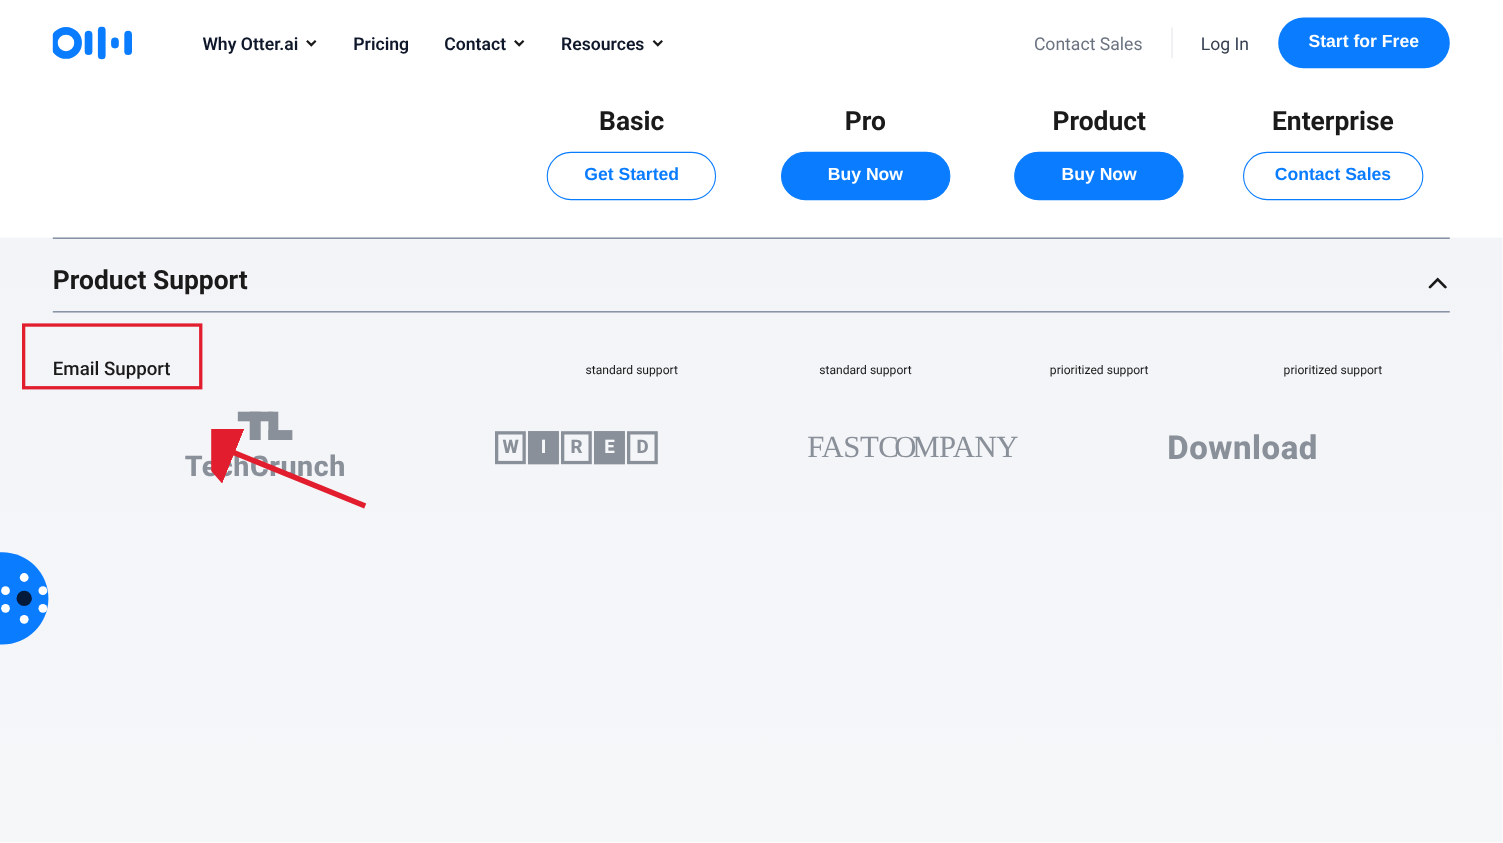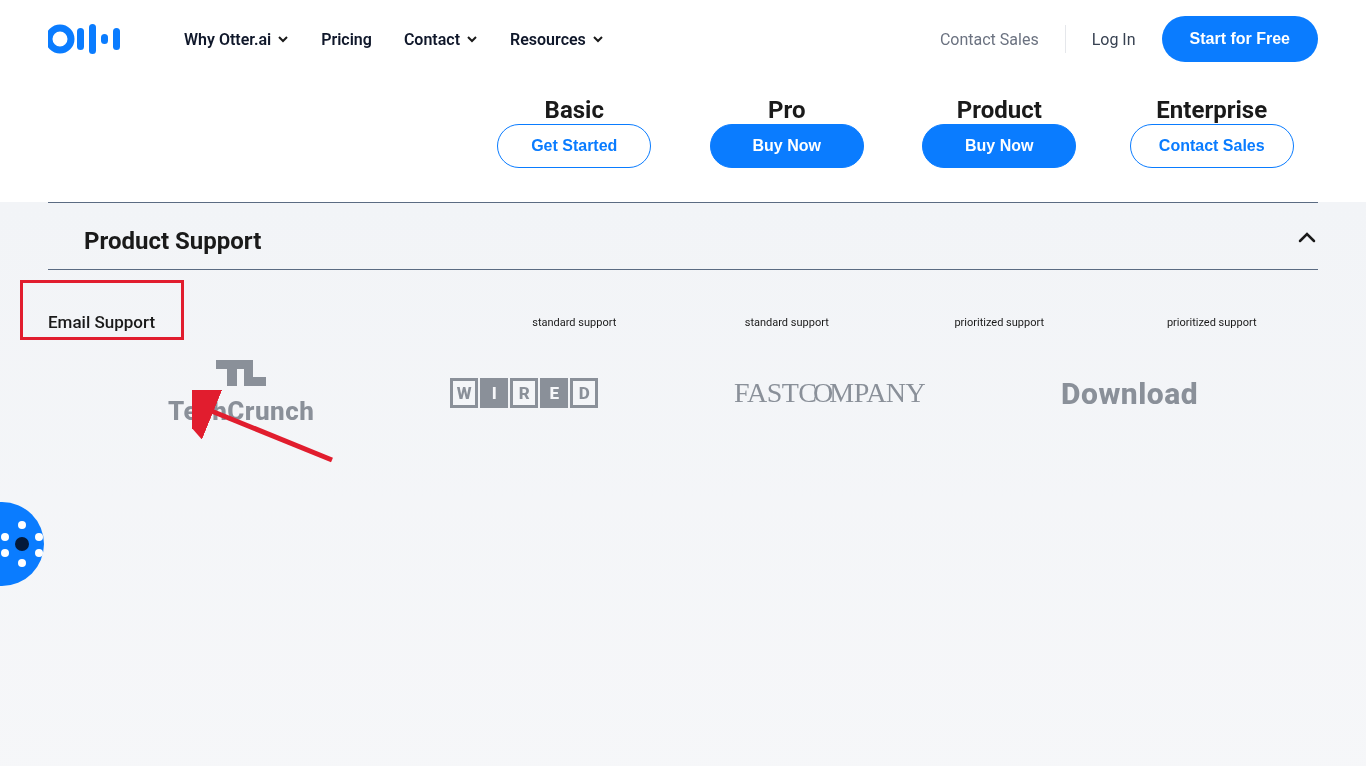--- a/index.html
+++ b/index.html
@@ -15,31 +15,31 @@
     
     .header-right { display: flex; align-items: center; gap: 26px; }
     .contact-sales-link { color: #6b7280; font-size: 16px; cursor: pointer; }
     .vdiv { width: 1px; height: 28px; background: #e5e7eb; }
     .login-link { color: #374151; font-size: 16px; cursor: pointer; }
     .start-free-btn { background: #0a7cff; color: #fff; border: none; border-radius: 999px; padding: 14px 28px; font-size: 16px; font-weight: 700; cursor: pointer; }
     
     .plan-bar { display: flex; padding: 18px 48px 28px; background: #fff; position: relative; z-index: 10; }
     .plan-spacer { width: 420px; flex-shrink: 0; }
     .plans { display: flex; flex: 1; }
-    .plan-col { flex: 1; display: flex; flex-direction: column; align-items: center; position: relative; }
+    .plan-col { flex: 1; display: flex; flex-direction: column; align-items: center; gap: 14px; position: relative; }
     .badge { display: inline-flex; align-items: center; gap: 6px; border: 1.5px solid #0a7cff; border-radius: 6px; padding: 4px 10px; font-size: 14px; font-weight: 700; color: #0a7cff; position: absolute; top: -46px; }
     .plan-name { font-size: 24px; font-weight: 700; color: #1a1a1a; }
     .plan-btn { border-radius: 999px; padding: 12px 28px; font-size: 16px; font-weight: 700; cursor: pointer; min-width: 154px; }
     .plan-btn.outline { background: #fff; border: 1.5px solid #0a7cff; color: #0a7cff; }
     .plan-btn.solid { background: #0a7cff; border: 1.5px solid #0a7cff; color: #fff; }
     
     .content { background: linear-gradient(#f2f4f7, #f6f7f9); padding: 0 48px 60px; min-height: 600px; position: relative; }
     .hr-top { height: 1px; background: #5b6b82; margin-top: 6px; }
     
-    .section-head { display: flex; justify-content: space-between; align-items: flex-start; padding: 24px 0 14px; cursor: pointer; margin-left: 36px; }
+    .section-head { display: flex; justify-content: space-between; align-items: flex-end; padding: 24px 0 14px; cursor: pointer; }
     .section-title { font-size: 24px; font-weight: 700; color: #1a1a1a; }
     .chev-up { width: 22px; height: 22px; color: #1a1a1a; }
     .hr-sub { height: 1px; background: #5b6b82; }
     
     .row { display: flex; align-items: center; padding: 42px 0 28px; }
     .row-label-wrap { width: 420px; flex-shrink: 0; position: relative; }
     .row-label { font-size: 17px; color: #1a1a1a; font-weight: 500; }
     .row-vals { flex: 1; display: flex; }
     .row-val { flex: 1; text-align: center; font-size: 11px; color: #1a1a1a; }
     

